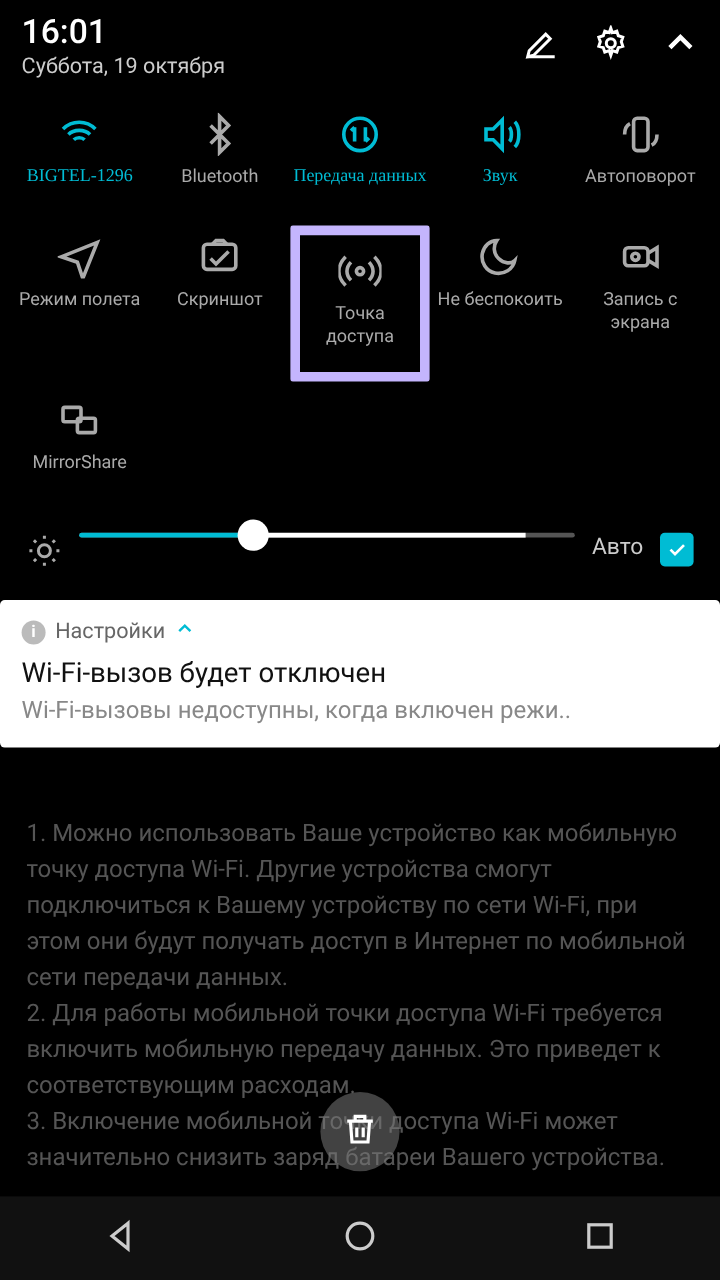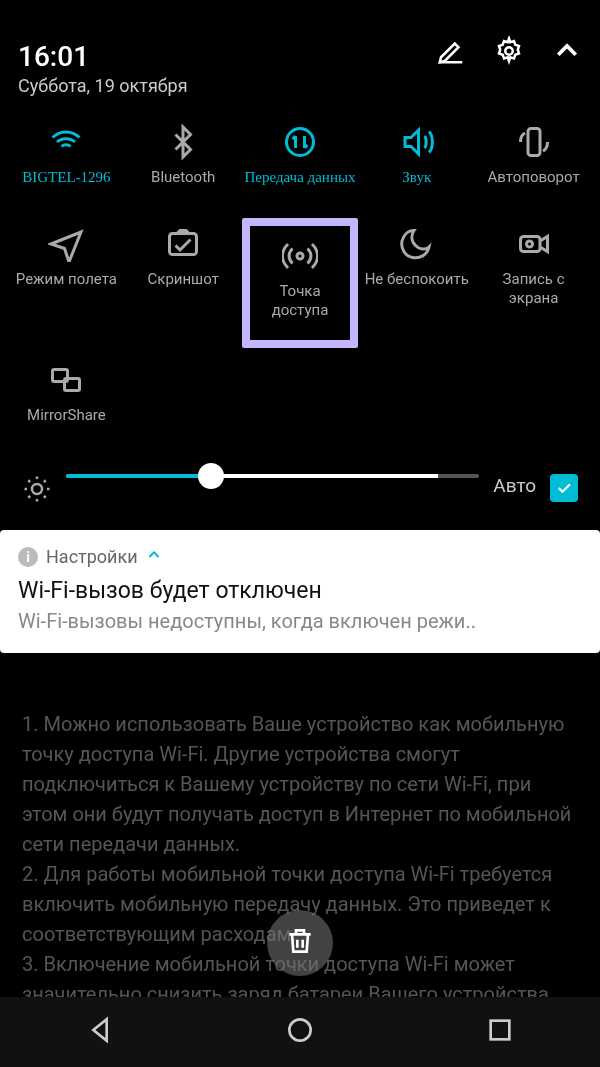--- a/index.html
+++ b/index.html
@@ -12,21 +12,21 @@
     overflow: hidden;
     position: relative;
   }
   .status-bar {
     display: flex;
     justify-content: space-between;
     align-items: center;
     padding: 10px 18px 0 18px;
   }
   .status-left { display: flex; flex-direction: column; }
-  .time { font-size: 28px; font-weight: 500; margin-top: 30px; }
+  .time { font-size: 28px; font-weight: 500; }
   .date { font-size: 18px; color: #ccc; margin-top: 2px; }
   .status-right { display: flex; gap: 28px; align-items: center; }
   .status-right svg { width: 30px; height: 30px; }
 
   .qs-grid {
     display: grid;
     grid-template-columns: repeat(5, 1fr);
     gap: 6px 0;
     padding: 20px 8px 8px 8px;
   }

